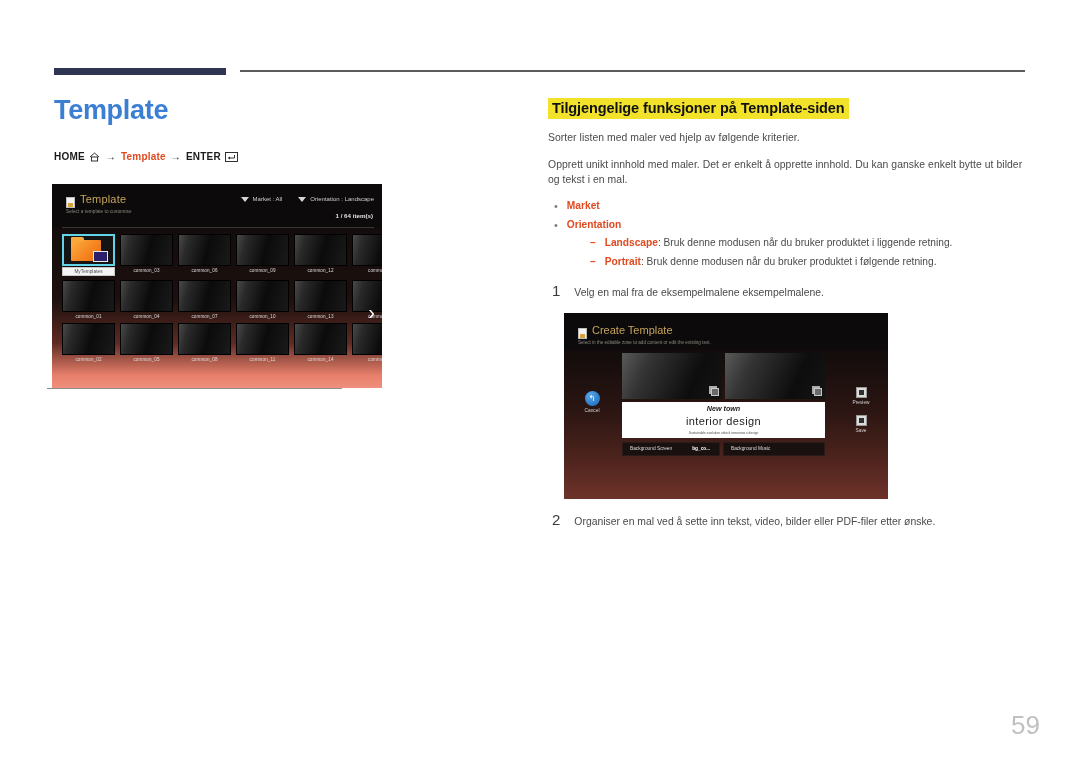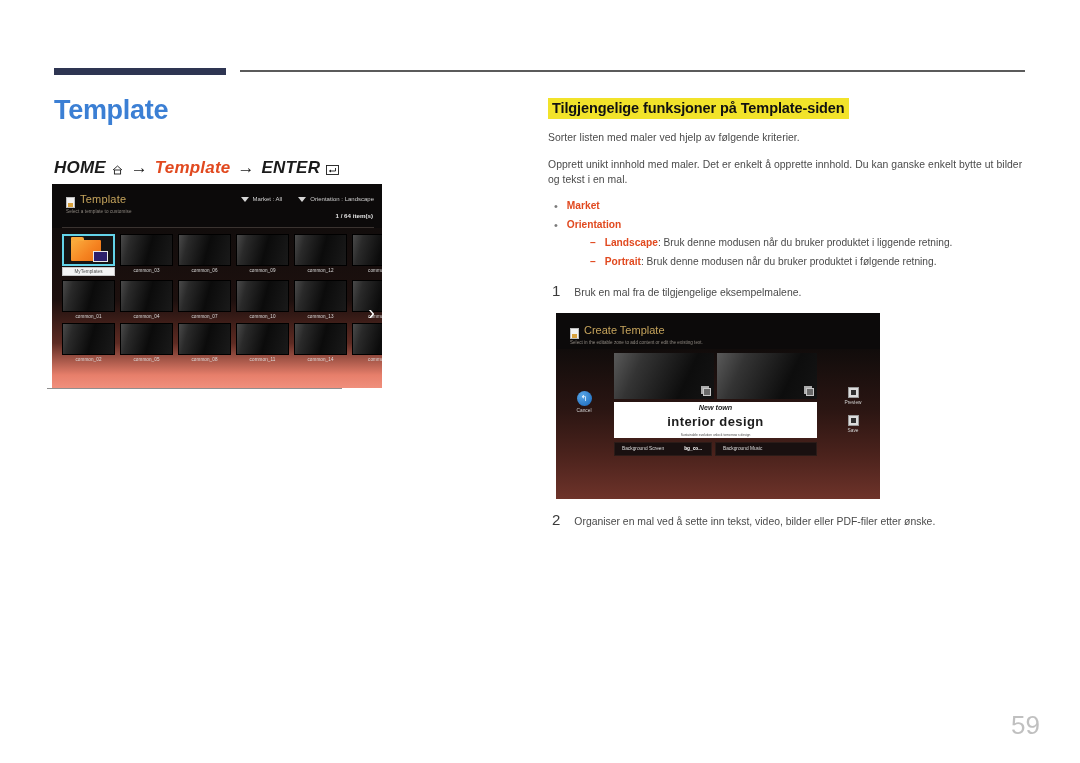--- a/index.html
+++ b/index.html
@@ -21,22 +21,22 @@
     width: 785px; height: 2px; background: #5b5b5b;
   }
 
   
   .col-left { position: absolute; left: 54px; top: 96px; width: 440px; }
   .page-title {
     font-size: 27px; font-weight: bold; color: #3b7fd4;
     letter-spacing: -0.3px; line-height: 1.1;
   }
   .breadcrumb {
-    margin-top: 32px; font-size: 17px; font-weight: bold;
-    color: #1b1b1b; letter-spacing: .2px; white-space: nowrap; font-style: italic;
+    margin-top: 25px; font-size: 10px; font-weight: bold;
+    color: #1b1b1b; letter-spacing: .2px; white-space: nowrap;
   }
   .breadcrumb .bc-accent { color: #e1491f; }
   .breadcrumb .bc-arrow { font-weight: normal; padding: 0 2px; }
   .glyph-home, .glyph-enter {
     display: inline-block; vertical-align: -2px; margin: 0 1px;
   }
 
   
   .shot1 {
     position: absolute; left: 52px; top: 184px;
@@ -161,21 +161,21 @@
   .sub-dash { color: #e1491f; font-weight: bold; }
   .step {
     display: flex; align-items: baseline; gap: 14px;
     margin-top: 12px; padding-left: 4px;
   }
   .step-num { font-size: 15px; color: #3a3a3a; font-weight: normal; }
   .step-txt { font-size: 10.4px; color: #4a4a4a; }
 
   
   .shot2 {
-    position: relative; margin-top: 14px; margin-left: 8px;
+    position: relative; margin-top: 14px; margin-left: 16px;
     width: 324px; height: 186px; background: #0c0a0a; overflow: hidden;
   }
   .s2-icon {
     position: absolute; left: 14px; top: 15px;
     width: 9px; height: 11px; background: #f2f2f2; border: 1px solid #bdbdbd;
   }
   .s2-icon::after {
     content: ""; position: absolute; left: 1px; top: 5px;
     width: 5px; height: 4px; background: #d8a13c;
   }
@@ -204,21 +204,21 @@
     content: ""; position: absolute; left: 2px; top: 2px;
     width: 6px; height: 6px; background: #7a7a7a; border: 1px solid #e8e8e8;
   }
   .s2-white {
     position: absolute; left: 58px; top: 53px;
     width: 203px; height: 36px; background: #ffffff;
     display: flex; flex-direction: column; align-items: center;
     justify-content: center; gap: 2px;
   }
   .s2-h1 { font-size: 7.2px; font-weight: bold; color: #1c1c1c; font-style: italic; }
-  .s2-h2 { font-size: 13px; font-weight: bold; color: #1c1c1c; letter-spacing: .4px; }
+  .s2-h2 { font-size: 11px; font-weight: normal; color: #1c1c1c; letter-spacing: .4px; }
   .s2-h3 { font-size: 3.3px; color: #4e4e4e; margin-top: 2px; }
   .s2-bottombar { position: absolute; left: 58px; top: 93px; display: flex; gap: 3px; }
   .s2-btn {
     height: 14px; background: #191010; border: 1px solid #2b1b18;
     display: flex; align-items: center; padding: 0 7px; gap: 20px;
   }
   .s2-btn span { font-size: 4.8px; color: #dcdcdc; }
   .s2-btn .val { color: #ffffff; font-weight: bold; }
   .s2-cancel {
     position: absolute; left: 9px; top: 42px; width: 38px;
@@ -412,21 +412,21 @@
         </div>
         <div class="sub-row">
           <span class="sub-dash">–</span>
           <span><span class="b-key">Portrait</span><span>: Bruk denne modusen når du bruker produktet i følgende retning.</span></span>
         </div>
       </div>
     </div>
 
     <div class="step">
       <span class="step-num">1</span>
-      <span class="step-txt">Bruk en mal fra de tilgjengelige eksempelmalene.</span>
+      <span class="step-txt">Velg en mal fra de eksempelmalene eksempelmalene.</span>
     </div>
 
     
     <div class="shot2">
       <span class="s2-icon"></span>
       <span class="s2-title">Create Template</span>
       <span class="s2-sub">Select in the editable zone to add content or edit the existing text.</span>
 
       <div class="s2-stage">
 

